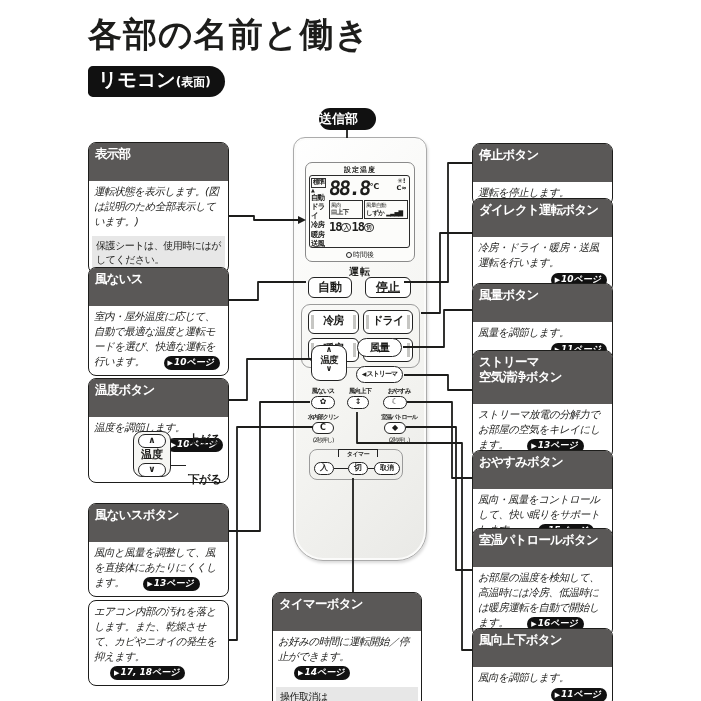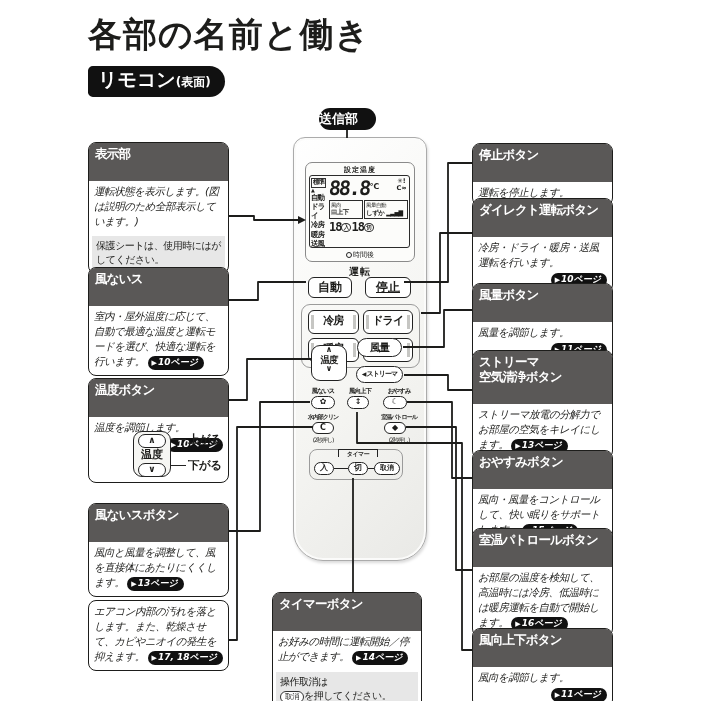--- a/index.html
+++ b/index.html
@@ -20,21 +20,21 @@
 
   
   .co{position:absolute;width:141px;background:#fff;border:1.5px solid #1d1d1b;
       border-radius:8px;z-index:4;box-sizing:border-box;}
   .co .hd{background:#5a5857;color:#fff;font-weight:bold;font-size:12.5px;
           letter-spacing:-0.8px;line-height:15px;padding:3px 6px 20px;
           border-radius:6px 6px 0 0;white-space:pre-line;}
   .co .bd{padding:3px 5px 5px;font-size:10.5px;line-height:15px;letter-spacing:-0.5px;font-style:italic;}
   .badge{display:inline-block;background:#111;color:#fff;font-size:9px;font-weight:bold;
          line-height:13px;padding:0 6px 0 4px;border-radius:8px;white-space:nowrap;
-         letter-spacing:0;}
+         letter-spacing:0;margin-left:16px;}
   .badge::before{content:"▶";font-size:7px;margin-right:1px;}
   .badge-line{display:block;text-align:right;margin-top:1px;}
   .note{background:#e7e7e7;margin:2px 3px 4px;padding:3px 4px;font-size:10px;
         line-height:13.5px;letter-spacing:-0.5px;}
   .mini-btn{display:inline-block;border:1px solid #333;border-radius:7px;font-size:7.5px;
             padding:0 4px;line-height:10px;background:#fff;}
 
   #co-display{left:88px;top:142px;}
   #co-auto{left:88px;top:267px;}
   #co-temp{left:88px;top:378px;height:105px;}
@@ -257,21 +257,21 @@
     <span class="badge-line"><span class="badge">10ページ</span></span>
   </div>
   <div class="rocker-demo">
     <div class="oval">∧</div>
     <div class="ctr">温度</div>
     <div class="oval">∨</div>
   </div>
   <div class="dline" style="left:82px;top:60px;"></div>
   <div class="dline" style="left:82px;top:86px;"></div>
   <div class="dlbl" style="left:99px;top:53px;text-align:right;">上がる</div>
-  <div class="dlbl" style="left:99px;top:79px;">下がる</div>
+  <div class="dlbl" style="left:99px;top:93px;">下がる</div>
 </div>
 
 <div class="co" id="co-kazenaisu">
   <div class="hd">風ないスボタン</div>
   <div class="bd"><span>風向と風量を調整して、風を直接体にあたりにくくします。</span> <span class="badge">13ページ</span></div>
 </div>
 
 <div class="co" id="co-clean">
   <div class="bd"><span>エアコン内部の汚れを落とします。また、乾燥させて、カビやニオイの発生を抑えます。</span> <span class="badge">17, 18ページ</span></div>
 </div>

